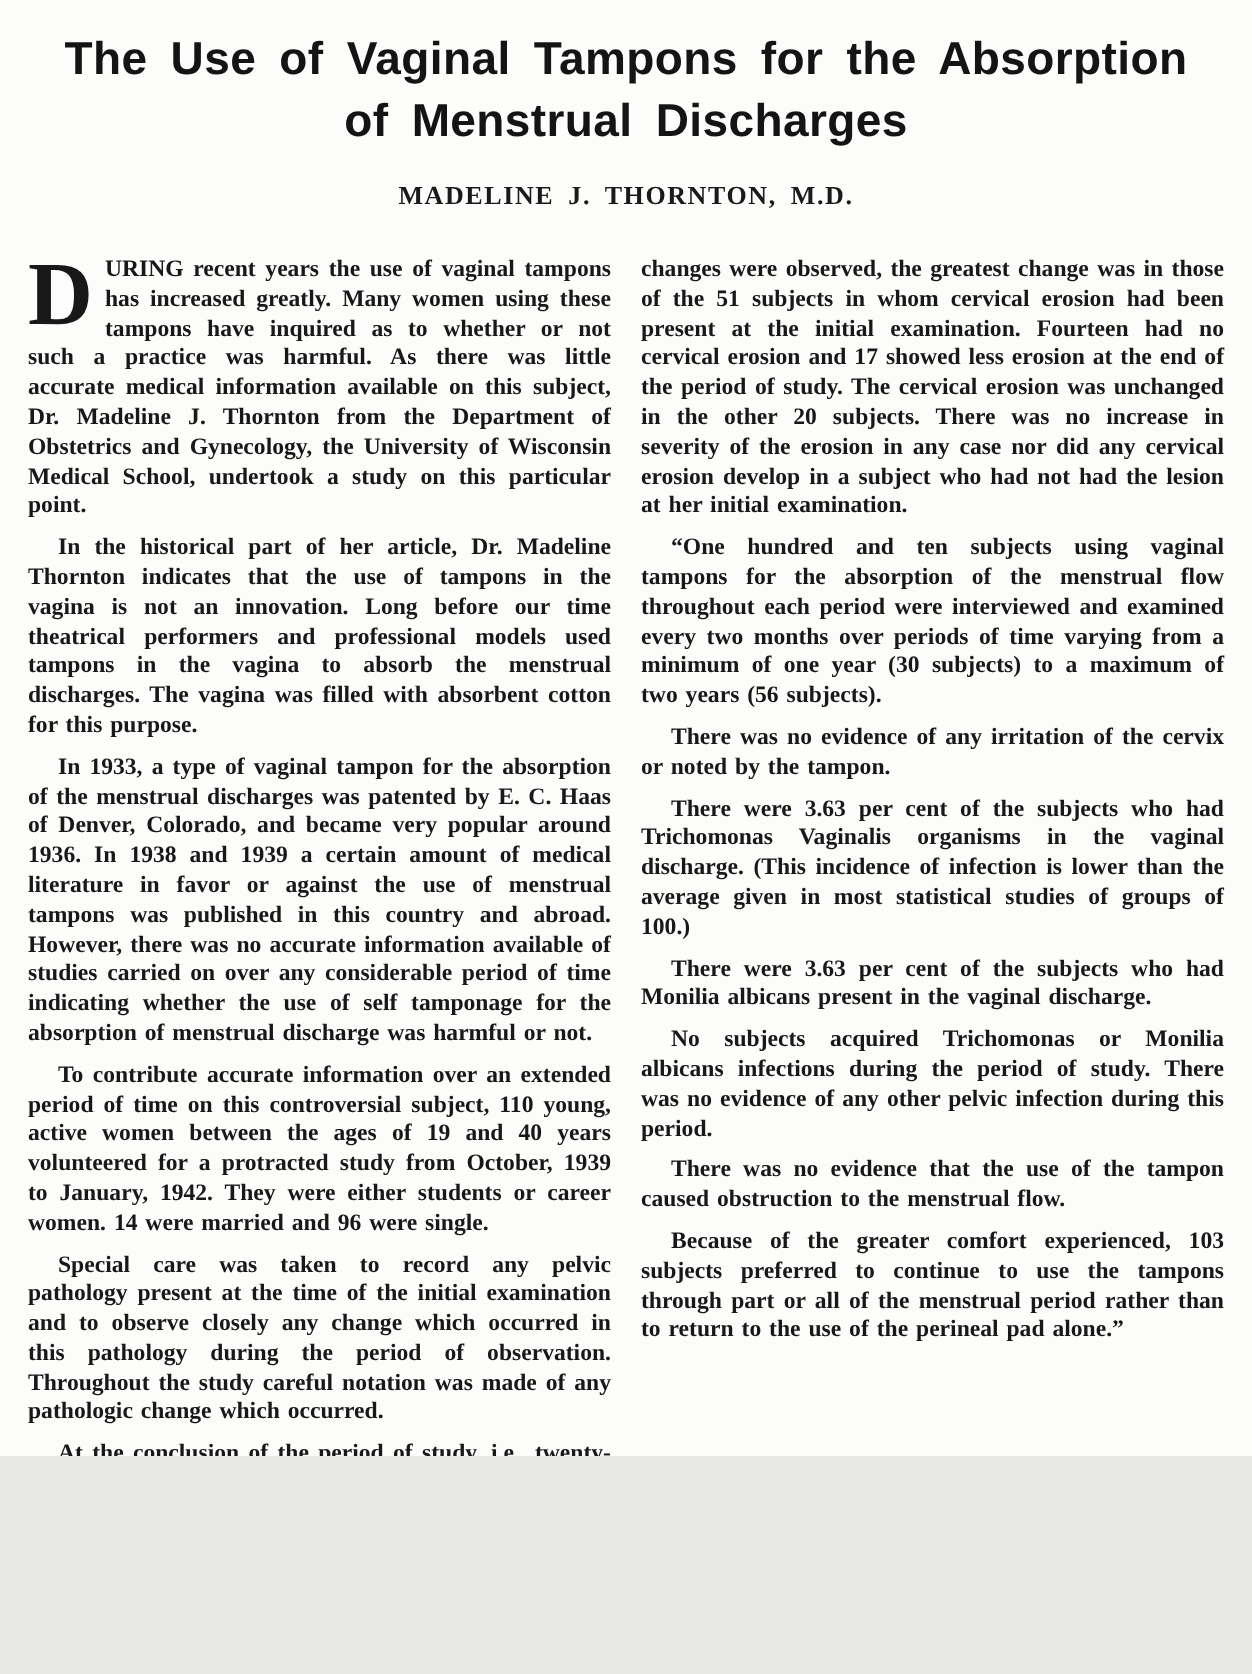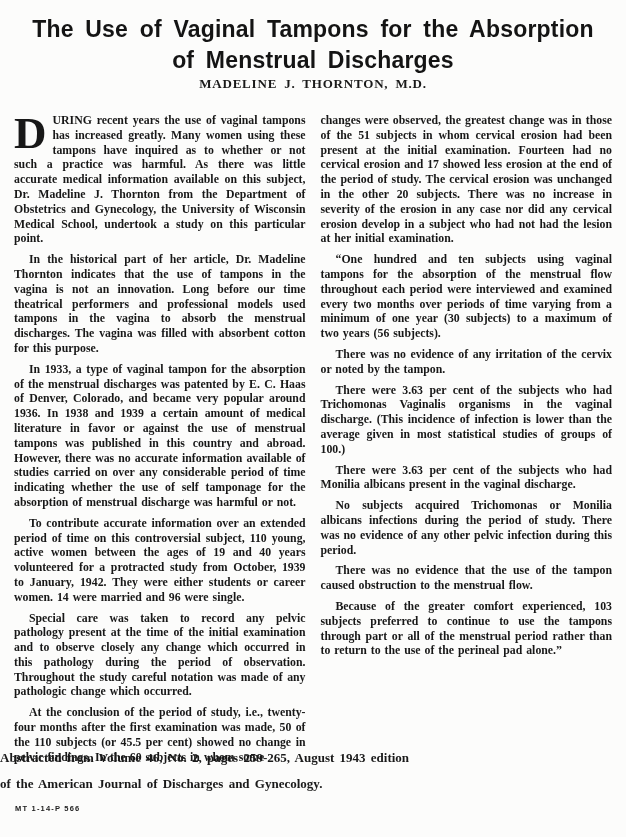--- a/index.html
+++ b/index.html
@@ -1,38 +1,39 @@
 <!DOCTYPE html>
 <html><head>
 <meta charset="utf-8">
 <style>
   * { margin: 0; padding: 0; box-sizing: border-box; }
   html, body { background: #e8e8e6; }
   .page {
     position: relative;
     width: 626px;
-    height: 837px;
+    height: 728px;
     margin: 0 auto;
     background: #fcfcfb;
     color: #161616;
     overflow: hidden;
     font-family: "Liberation Serif", serif;
   }
   .title {
     margin-top: 14px;
     text-align: center;
     font-family: "Liberation Sans", sans-serif;
     font-weight: bold;
     font-size: 23px;
     line-height: 31px;
     letter-spacing: 0.2px;
     word-spacing: 5px;
     color: #141414;
   }
   .author {
+    margin-top: 14px;
     text-align: center;
     font-family: "Liberation Serif", serif;
     font-weight: bold;
     font-size: 13px;
     letter-spacing: 0.8px;
     word-spacing: 3px;
     color: #1a1a1a;
   }
   .columns {
     display: flex;

